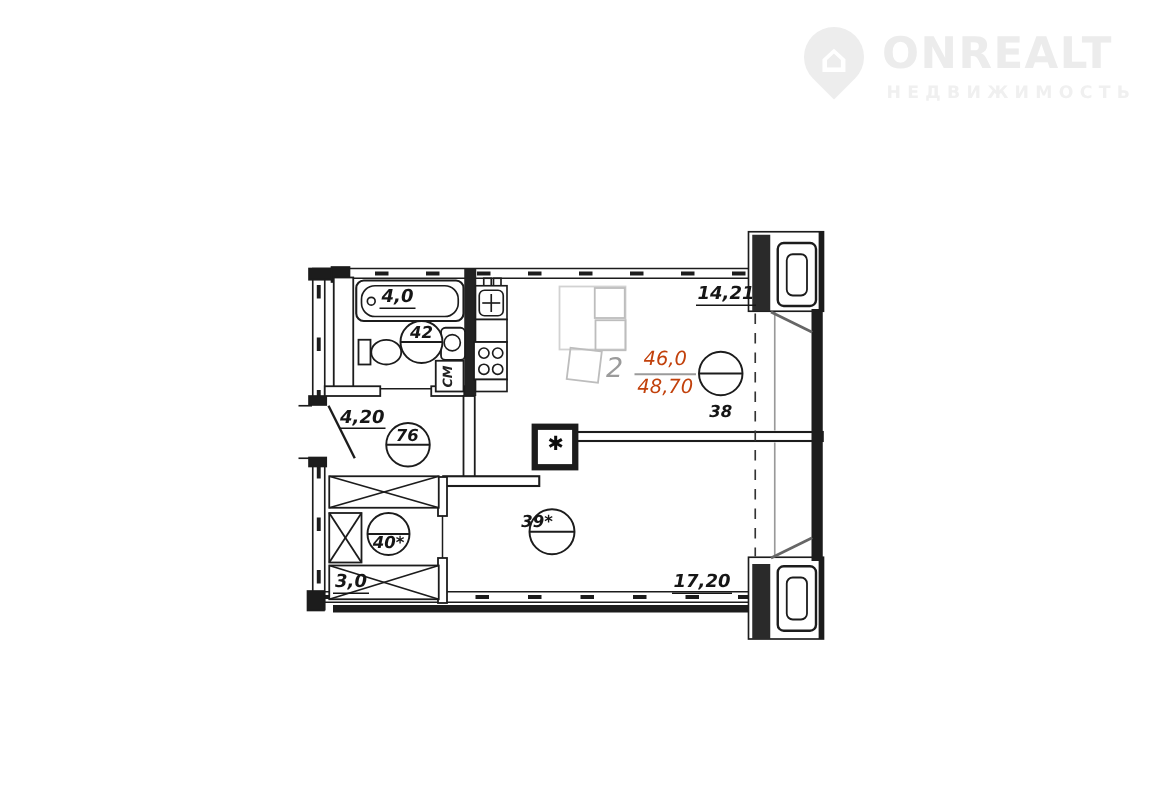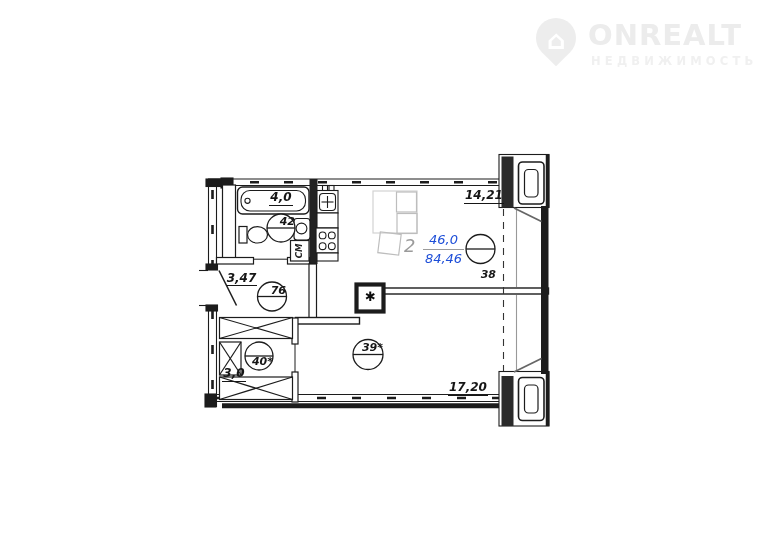--- a/index.html
+++ b/index.html
@@ -5,24 +5,24 @@
   html,body{margin:0;padding:0;background:#fff;}
   #stage{position:relative;width:778px;height:533px;background:#fff;overflow:hidden;
          font-family:"DejaVu Sans", sans-serif;}
   #stage svg{position:absolute;left:0;top:0;}
   
   .lbl{position:absolute;font:italic 700 12px "DejaVu Sans",sans-serif;color:#161616;
        text-align:center;line-height:13px;}
   .lbl span{display:inline-block;border-bottom:1.6px solid #161616;padding:0 1px 0.5px 1px;}
   
   .num{position:absolute;font:italic 700 11px "DejaVu Sans",sans-serif;color:#161616;
-       text-align:right;line-height:12px;}
+       text-align:center;line-height:12px;}
   
   .gray-big{position:absolute;font:italic 400 18px "DejaVu Sans",sans-serif;color:#9b9b9b;}
-  .gray-frac{position:absolute;font:italic 400 13px "DejaVu Sans",sans-serif;color:#1d4ed8;
+  .gray-frac{position:absolute;font:italic 400 13px "DejaVu Sans",sans-serif;color:#c2410c;
              text-align:center;line-height:13px;}
   
   .cm-box{position:absolute;left:290px;top:240px;width:19px;height:21px;
           display:flex;align-items:center;justify-content:center;}
   .cm-box span{display:block;transform:rotate(-90deg);
                font:italic 700 8.5px "DejaVu Sans",sans-serif;color:#222;}
   .vent-star{position:absolute;left:357px;top:290px;width:27px;text-align:center;
              font:400 13px "DejaVu Sans",sans-serif;color:#0d0d0d;line-height:14px;}
   
   .wm{position:absolute;left:528px;top:10px;width:250px;height:74px;}
@@ -177,34 +177,34 @@
         <rect x="373" y="191" width="44" height="42" stroke="#d2d2d2"></rect>
         <rect x="396.5" y="192" width="20" height="20"></rect>
         <rect x="397" y="213.5" width="20" height="20"></rect>
         <rect x="379" y="233" width="21" height="21" transform="rotate(7 389.5 243.5)"></rect>
       </g>
 
       <line x1="423" y1="249.5" x2="464" y2="249.5" stroke="#9b9b9b" stroke-width="1.2"></line>
     </g>
   </svg>
 
-  <div class="lbl" style="left:264px;top:191px;width:34px;text-align:center;"><span>4,0</span></div>
-  <div class="lbl" style="left:225px;top:271.5px;width:33px;"><span>3,47</span></div>
-  <div class="lbl" style="left:220px;top:367px;width:28px;"><span>3,0</span></div>
+  <div class="lbl" style="left:248px;top:191px;width:34px;text-align:center;"><span>4,0</span></div>
+  <div class="lbl" style="left:225px;top:271.5px;width:33px;"><span>4,20</span></div>
+  <div class="lbl" style="left:220px;top:381px;width:28px;"><span>3,0</span></div>
   <div class="lbl" style="left:464px;top:189px;width:38px;"><span>14,21</span></div>
   <div class="lbl" style="left:448px;top:381px;width:39px;"><span>17,20</span></div>
 
   <div class="num" style="left:267px;top:216px;width:28px;">42</div>
   <div class="num" style="left:257px;top:284.5px;width:29px;">76</div>
   <div class="num" style="left:245px;top:356px;width:28px;">40*</div>
-  <div class="num" style="left:353px;top:342px;width:30px;">39*</div>
+  <div class="num" style="left:343px;top:342px;width:30px;">39*</div>
   <div class="num" style="left:465px;top:237px;width:31px;margin-top:32px;">38</div>
 
   <div class="gray-big" style="left:404px;top:235px;">2</div>
   <div class="gray-frac" style="left:423px;top:233px;width:41px;">46,0</div>
-  <div class="gray-frac" style="left:423px;top:251.5px;width:41px;">84,46</div>
+  <div class="gray-frac" style="left:423px;top:251.5px;width:41px;">48,70</div>
 
   <div class="cm-box">
       <span>СМ</span>
     </div>
   <div class="vent-star">✱</div>
 
 </div>
 
 </body></html>

